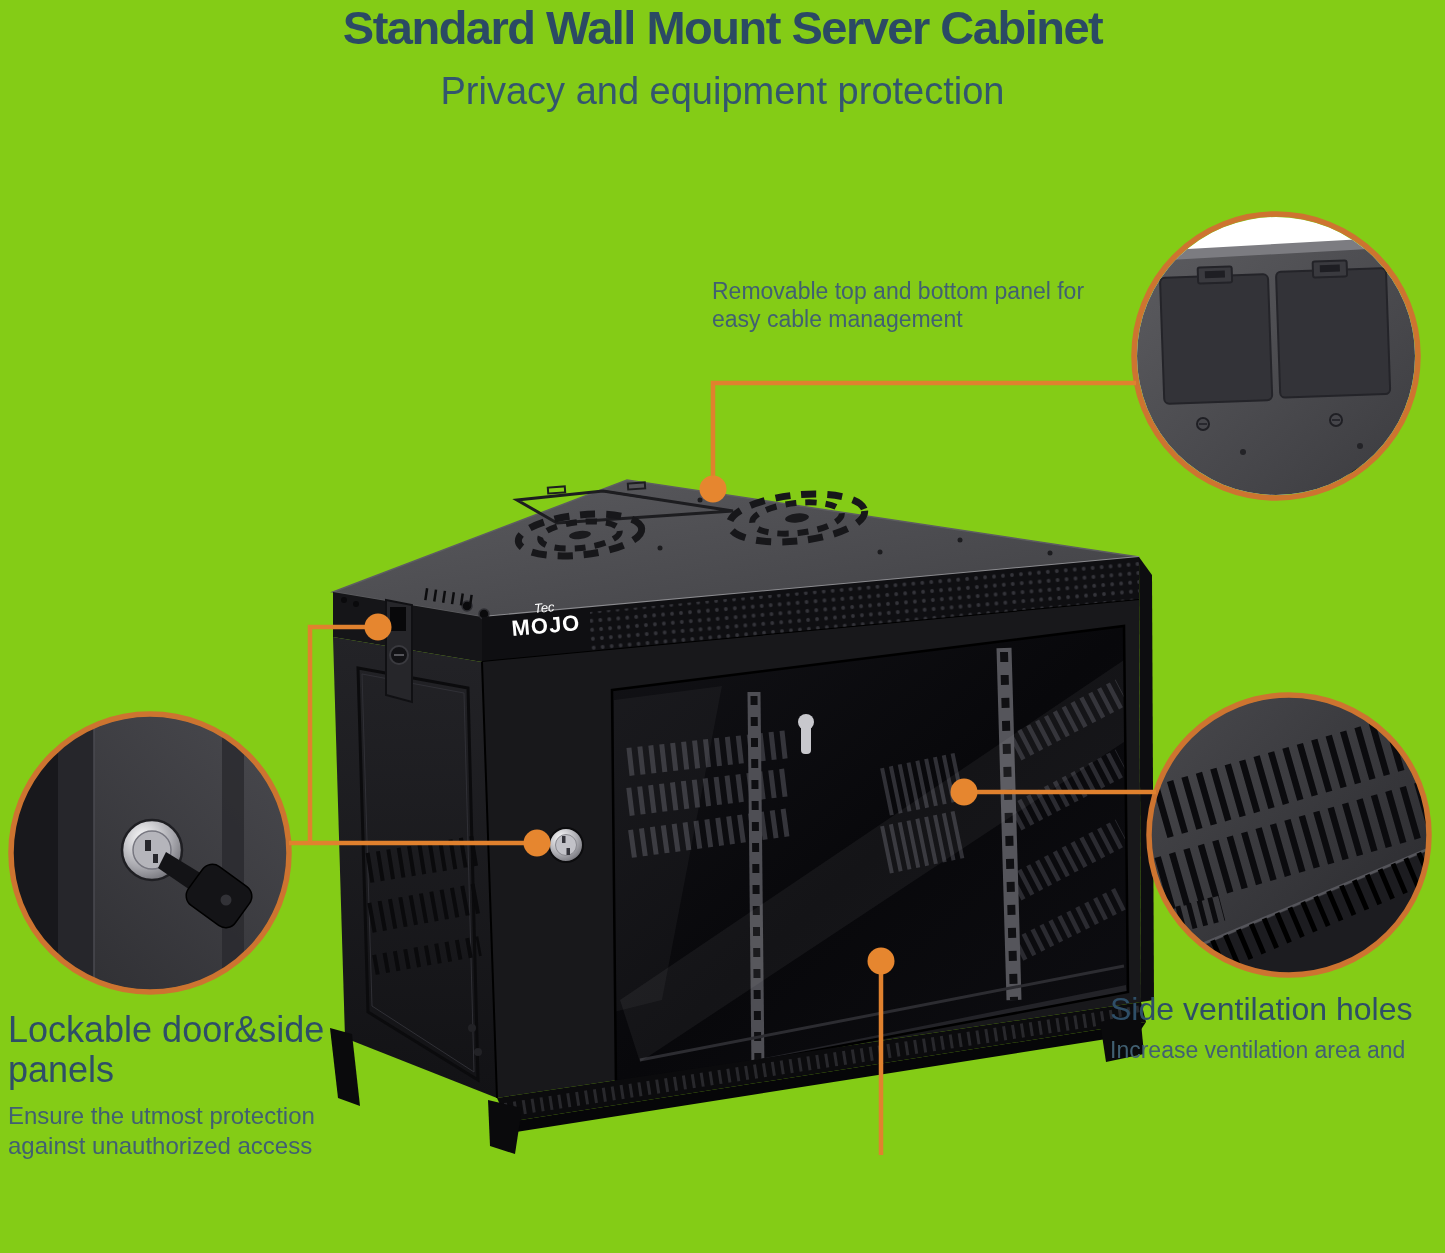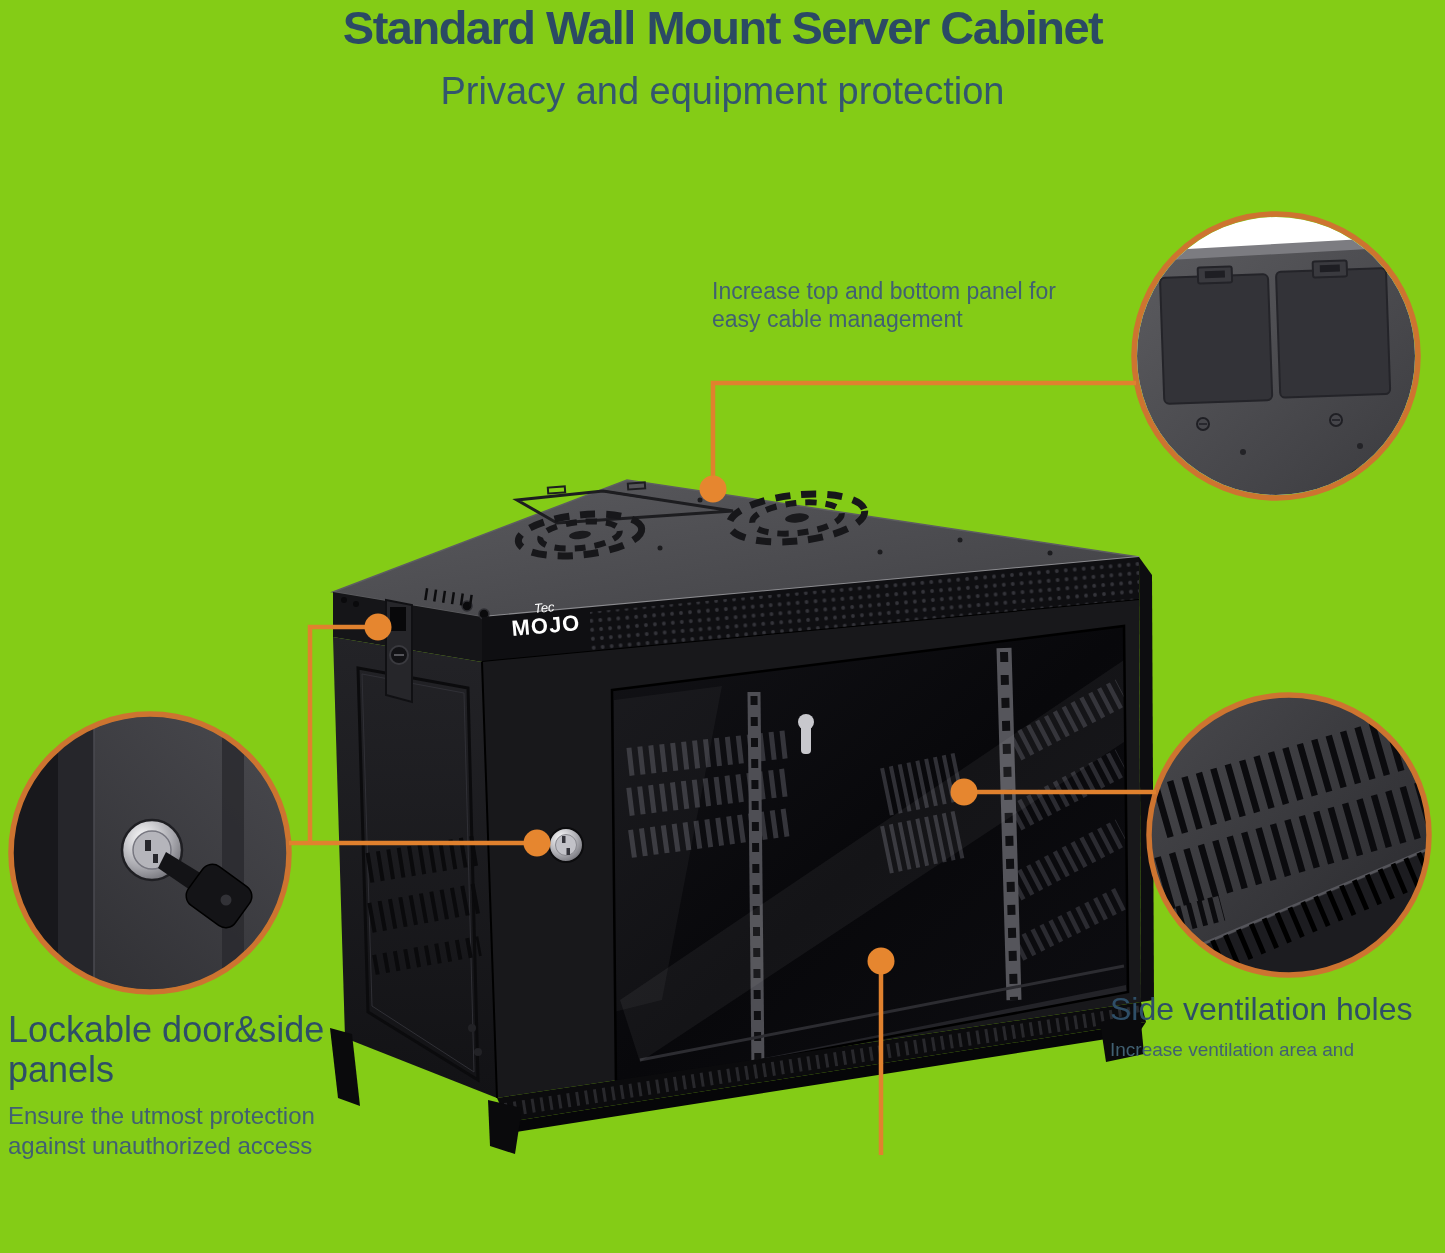--- a/index.html
+++ b/index.html
@@ -17,21 +17,21 @@
   .co-h{font-weight:400;color:var(--heading);line-height:1.12}
   .co-b{color:var(--body)}
   #co-cover{left:712px;top:268px;width:420px}
   #co-cover .co-h{font-size:33px}
   #co-cover .co-b{font-size:23px;line-height:28px;margin-top:9px}
   #co-lock{left:8px;top:1010px;width:430px}
   #co-lock .co-h{font-size:36px}
   #co-lock .co-b{font-size:24px;line-height:30px;margin-top:10px}
   #co-vent{left:1110px;top:992px;width:335px}
   #co-vent .co-h{font-size:32px}
-  #co-vent .co-b{font-size:19px;line-height:28px;margin-top:8px}
+  #co-vent .co-b{font-size:23px;line-height:28px;margin-top:8px}
   #co-door{left:395px;top:1174px;width:810px;text-align:center}
   #co-door .co-h{font-size:33px}
   #co-door .co-b{font-size:23px;margin-top:8px}
   svg{position:absolute;left:0;top:0}
   .ol{stroke:var(--accent);stroke-width:4.5;fill:none}
   .od{fill:var(--dot)}
   .oring{fill:none;stroke:var(--ring);stroke-width:5.5}
   .logo-script{font-size:13px;font-style:italic;fill:#fff}
   .logo-name{font-size:22px;font-weight:bold;letter-spacing:1px;fill:#fff}
 </style>
@@ -310,21 +310,21 @@
       <path class="ol" d="M964,792 H1156"></path>
       <circle class="od" cx="964" cy="792" r="13.5"></circle>
 
       <path class="ol" d="M881,961 V1155"></path>
       <circle class="od" cx="881" cy="961" r="13.5"></circle>
     </g>
   </svg>
 
   <div class="co" id="co-cover">
     <div class="co-b">
-      <div>Increase top and bottom panel for</div>
+      <div>Removable top and bottom panel for</div>
       <div>easy cable management</div>
     </div>
   </div>
 
   <div class="co" id="co-lock">
     <div class="co-h">Lockable door&amp;side panels</div>
     <div class="co-b">
       <div>Ensure the utmost protection</div>
       <div>against unauthorized access</div>
     </div>

